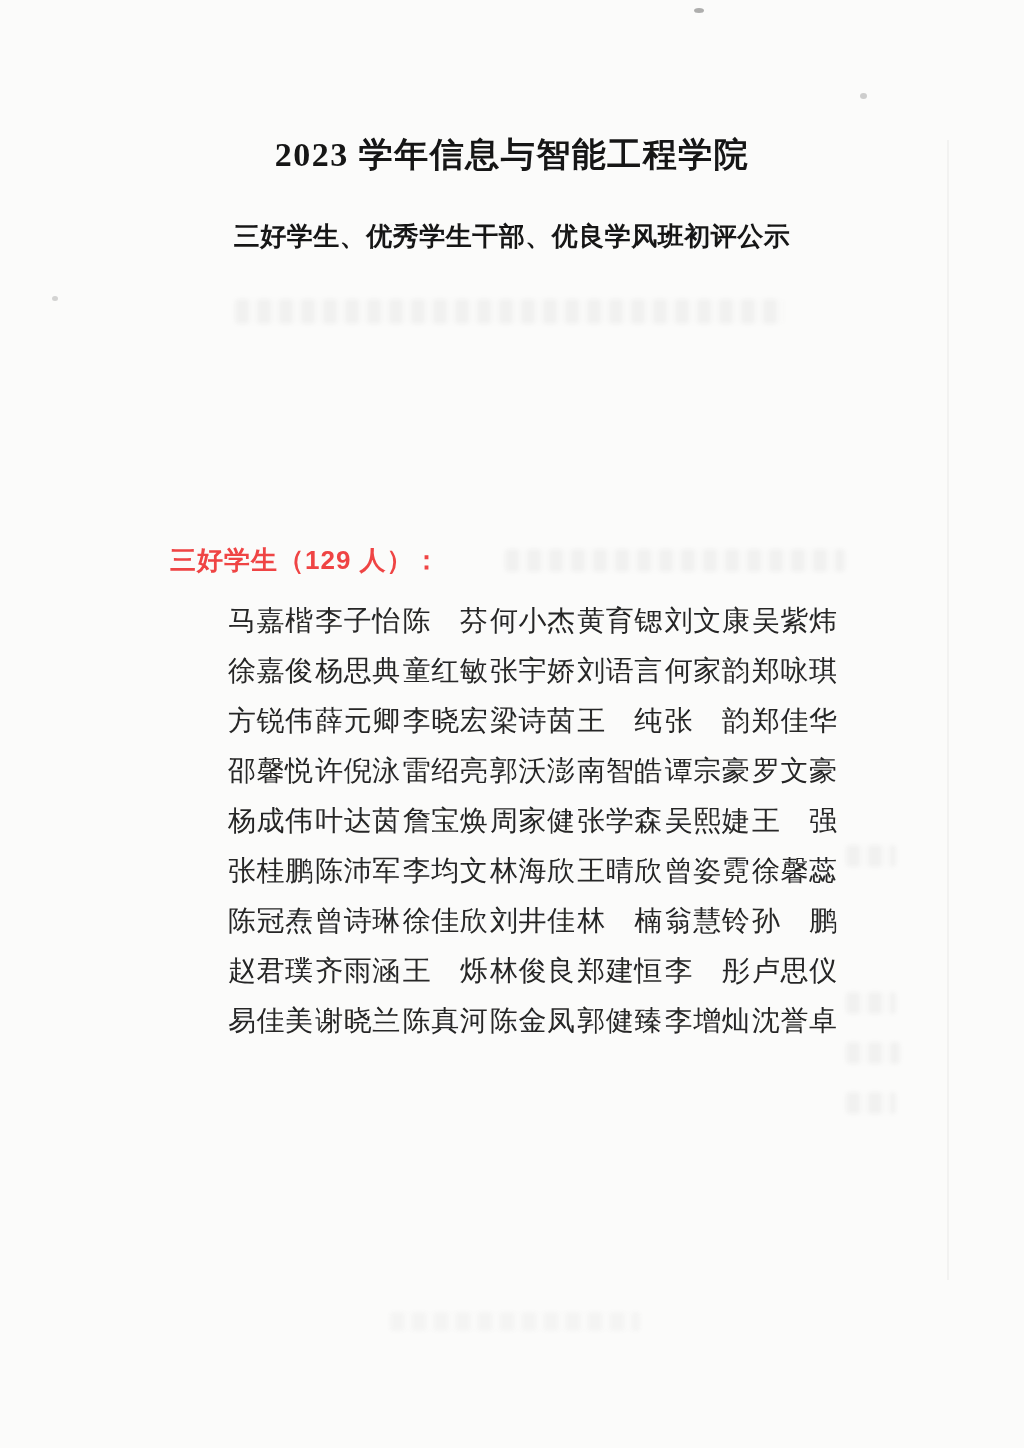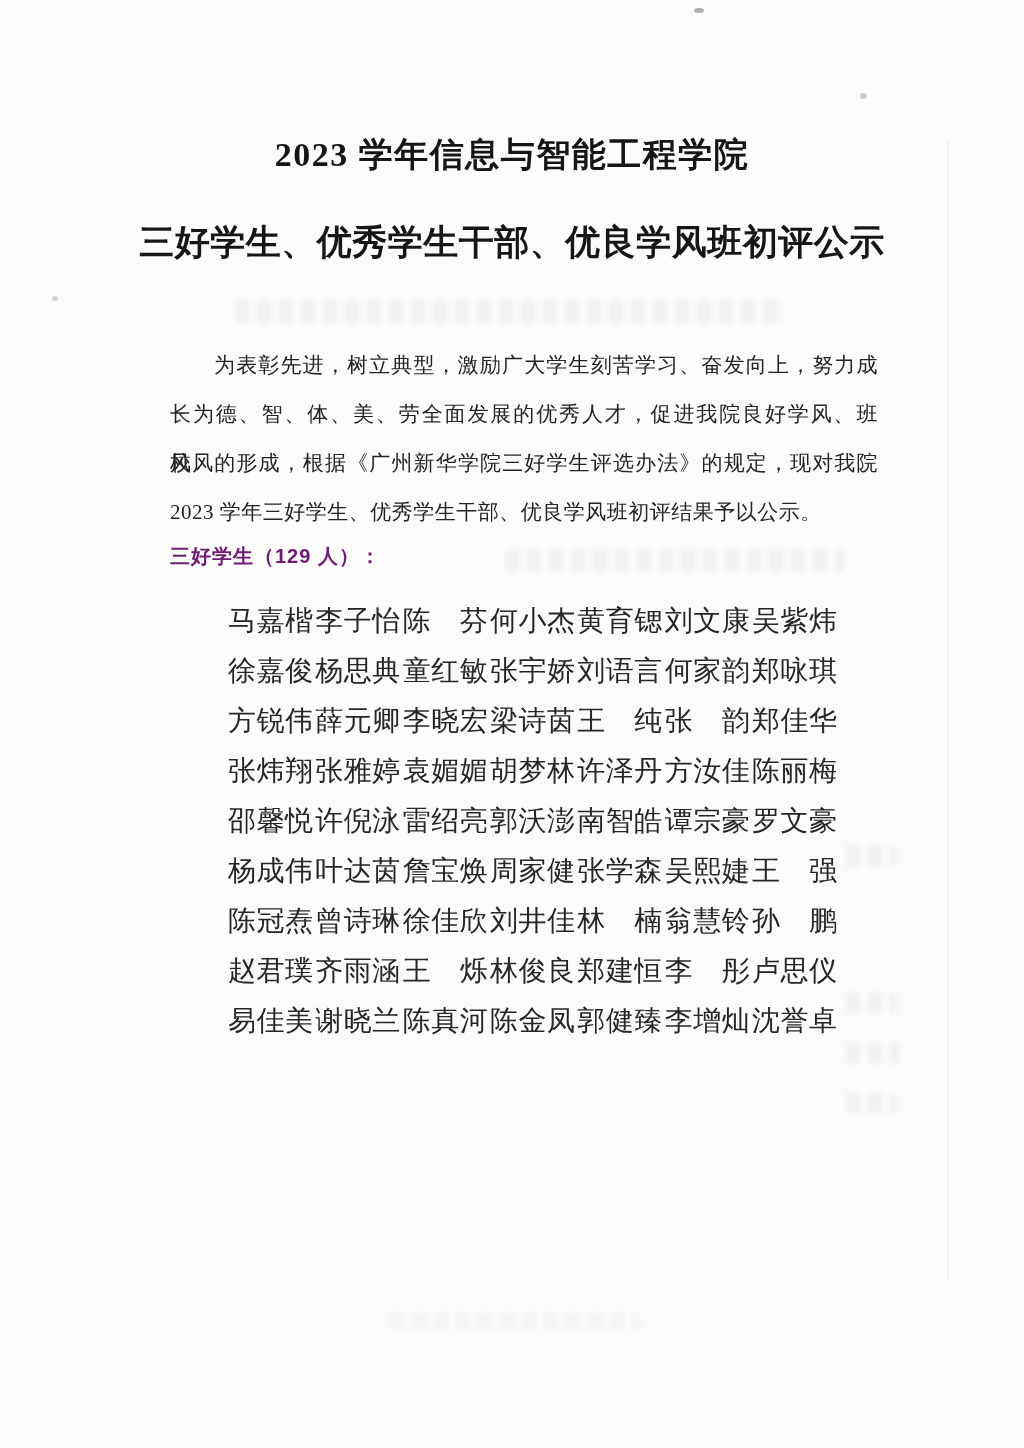--- a/index.html
+++ b/index.html
@@ -9,40 +9,40 @@
     font-family:"Liberation Serif","DejaVu Serif",serif;
     color:#1f1f1f;
   }
   
   .title {
     position:absolute; left:0; width:100%;
     text-align:center; font-weight:700; color:#161616;
     font-family:"Liberation Serif","DejaVu Serif",serif;
   }
   .title-1 { top:132px; font-size:34px; letter-spacing:1.5px; }
-  .title-2 { top:219px; font-size:35px; letter-spacing:0.5px; }
+  .title-2 { top:219px; font-size:26px; letter-spacing:0.5px; }
 
   
   .paragraph {
     position:absolute; left:170px; top:341px; width:708px;
     font-size:21px; color:#232323;
   }
   .para-line {
     height:49px; line-height:49px;
     text-align:justify; text-align-last:justify;
     letter-spacing:0.5px; white-space:normal;
   }
   .para-line.first { text-indent:44px; }
   .para-line.last { text-align:left; text-align-last:left; }
 
   
   .section-heading {
     position:absolute; left:170px; top:543px;
     font-family:"Liberation Sans","DejaVu Sans",sans-serif;
-    font-weight:700; font-size:20px; letter-spacing:1px; color:#701a75;
+    font-weight:700; font-size:26px; letter-spacing:1px; color:#ef4444;
   }
 
   
   .names-grid {
     position:absolute; left:228px; top:596px; width:592px;
     font-size:28px; color:#262626;
   }
   .name-row {
     display:flex; justify-content:space-between;
     height:50px; line-height:50px;
@@ -84,26 +84,20 @@
   <div class="ghost g2"></div>
   <div class="ghost g3"></div>
   <div class="ghost g4"></div>
   <div class="ghost g5"></div>
   <div class="ghost g6"></div>
   <div class="ghost g7"></div>
 
   <div class="title title-1">2023 学年信息与智能工程学院</div>
   <div class="title title-2">三好学生、优秀学生干部、优良学风班初评公示</div>
 
-  <div class="paragraph">
-    <div class="para-line first">为表彰先进，树立典型，激励广大学生刻苦学习、奋发向上，努力成</div>
-    <div class="para-line">长为德、智、体、美、劳全面发展的优秀人才，促进我院良好学风、班风、</div>
-    <div class="para-line">校风的形成，根据《广州新华学院三好学生评选办法》的规定，现对我院</div>
-    <div class="para-line last">2023 学年三好学生、优秀学生干部、优良学风班初评结果予以公示。</div>
-  </div>
 
   <div class="section-heading">三好学生（129 人）：</div>
 
   <div class="names-grid">
       <div class="name-row">
         <span class="name-cell">马嘉楷</span>
         <span class="name-cell">李子怡</span>
         <span class="name-cell">陈　芬</span>
         <span class="name-cell">何小杰</span>
         <span class="name-cell">黄育锶</span>
@@ -122,45 +116,45 @@
       <div class="name-row">
         <span class="name-cell">方锐伟</span>
         <span class="name-cell">薛元卿</span>
         <span class="name-cell">李晓宏</span>
         <span class="name-cell">梁诗茵</span>
         <span class="name-cell">王　纯</span>
         <span class="name-cell">张　韵</span>
         <span class="name-cell">郑佳华</span>
       </div>
       <div class="name-row">
-        <span class="name-cell">张炜翔</span>
-        <span class="name-cell">张雅婷</span>
-        <span class="name-cell">袁媚媚</span>
-        <span class="name-cell">胡梦林</span>
-        <span class="name-cell">许泽丹</span>
-        <span class="name-cell">方汝佳</span>
-        <span class="name-cell">陈丽梅</span>
-      </div>
-      <div class="name-row">
         <span class="name-cell">邵馨悦</span>
         <span class="name-cell">许倪泳</span>
         <span class="name-cell">雷绍亮</span>
         <span class="name-cell">郭沃澎</span>
         <span class="name-cell">南智皓</span>
         <span class="name-cell">谭宗豪</span>
         <span class="name-cell">罗文豪</span>
       </div>
       <div class="name-row">
         <span class="name-cell">杨成伟</span>
         <span class="name-cell">叶达茵</span>
         <span class="name-cell">詹宝焕</span>
         <span class="name-cell">周家健</span>
         <span class="name-cell">张学森</span>
         <span class="name-cell">吴熙婕</span>
         <span class="name-cell">王　强</span>
+      </div>
+      <div class="name-row">
+        <span class="name-cell">张桂鹏</span>
+        <span class="name-cell">陈沛军</span>
+        <span class="name-cell">李均文</span>
+        <span class="name-cell">林海欣</span>
+        <span class="name-cell">王晴欣</span>
+        <span class="name-cell">曾姿霓</span>
+        <span class="name-cell">徐馨蕊</span>
       </div>
       <div class="name-row">
         <span class="name-cell">陈冠焘</span>
         <span class="name-cell">曾诗琳</span>
         <span class="name-cell">徐佳欣</span>
         <span class="name-cell">刘井佳</span>
         <span class="name-cell">林　楠</span>
         <span class="name-cell">翁慧铃</span>
         <span class="name-cell">孙　鹏</span>
       </div>

